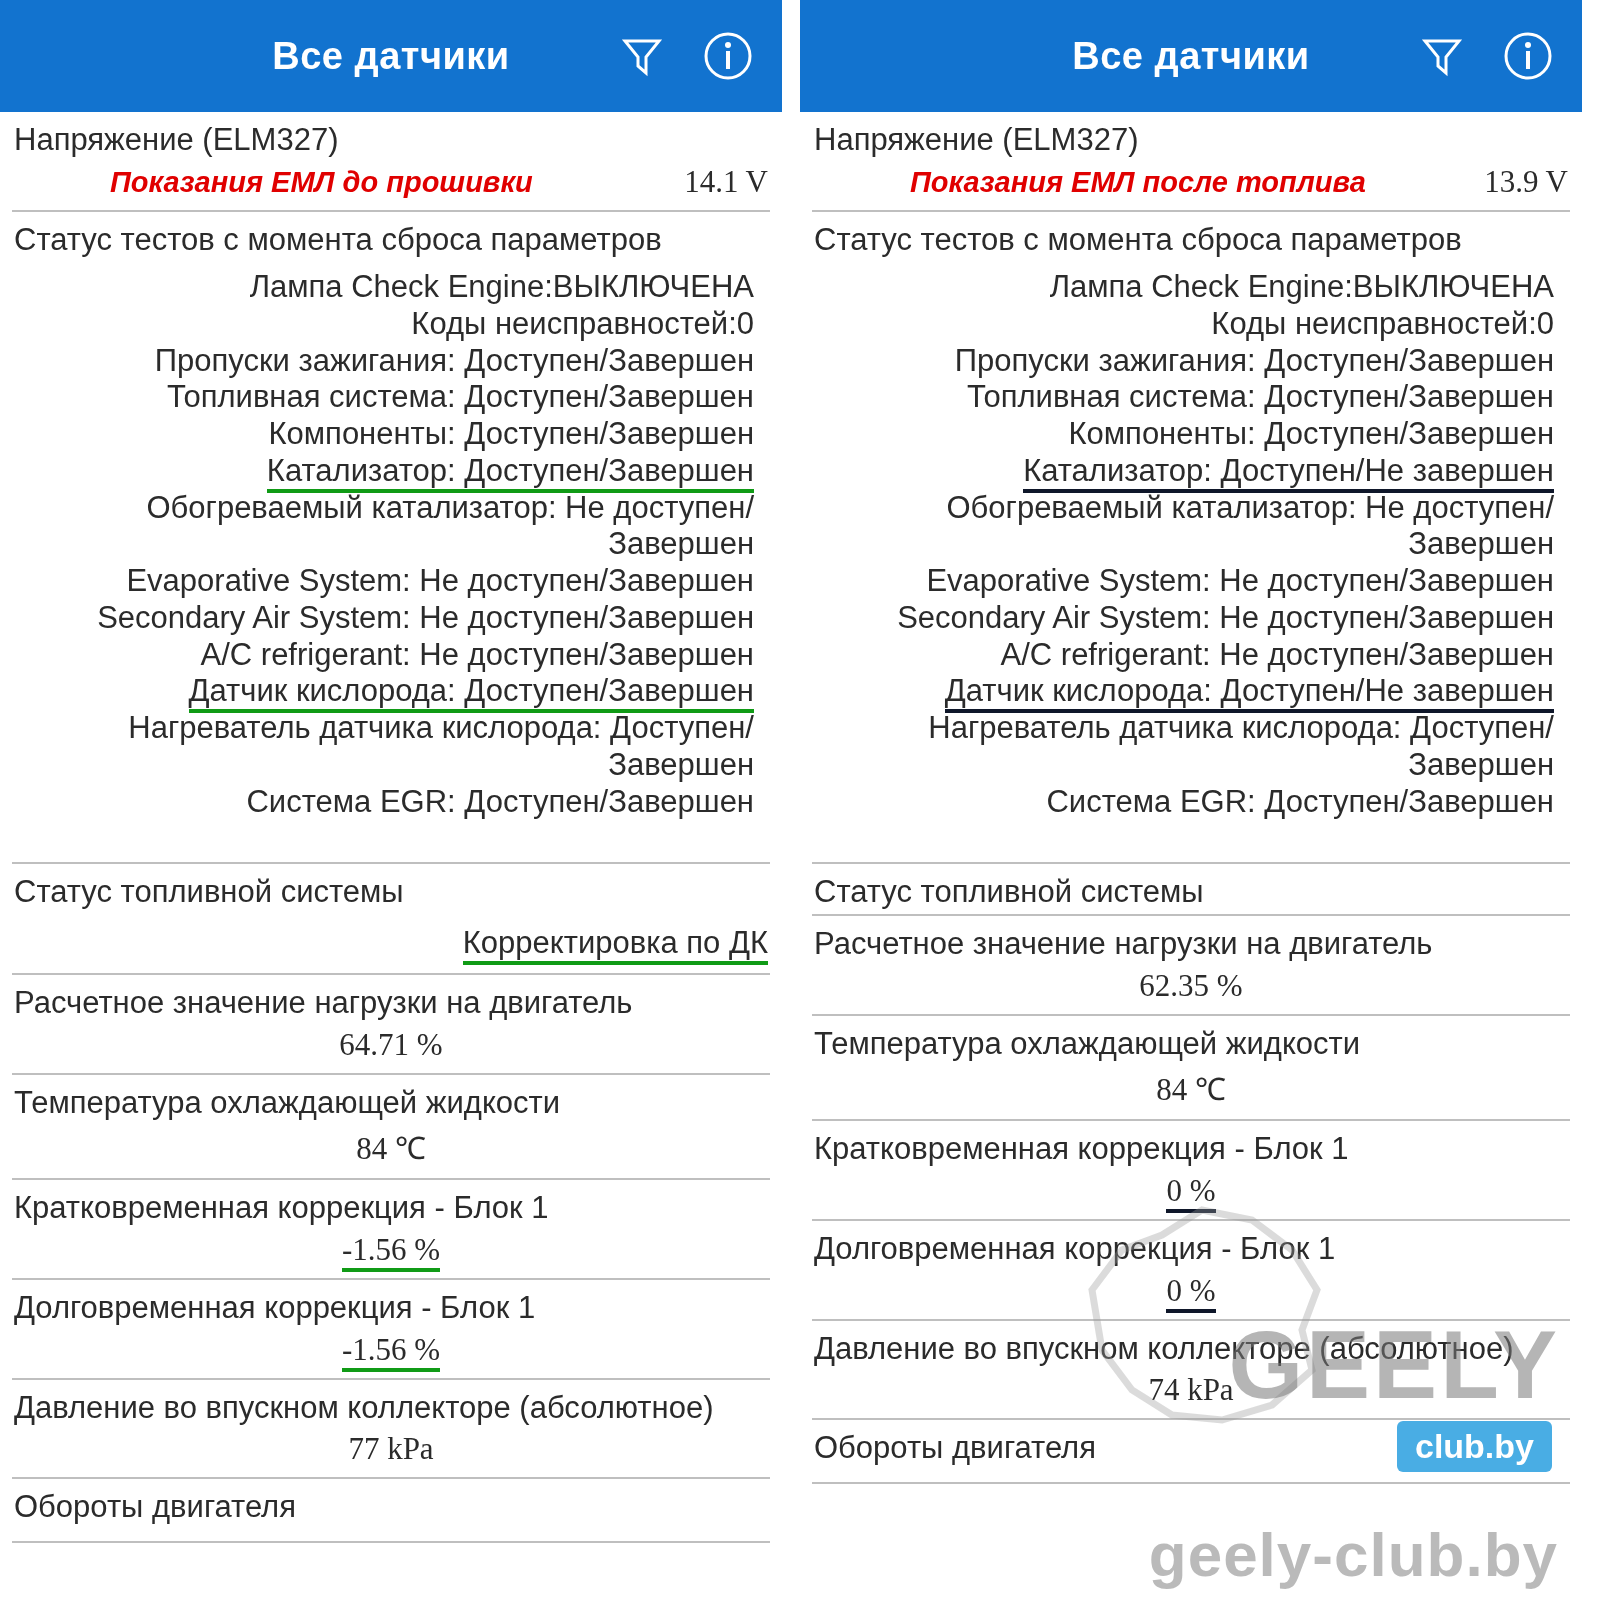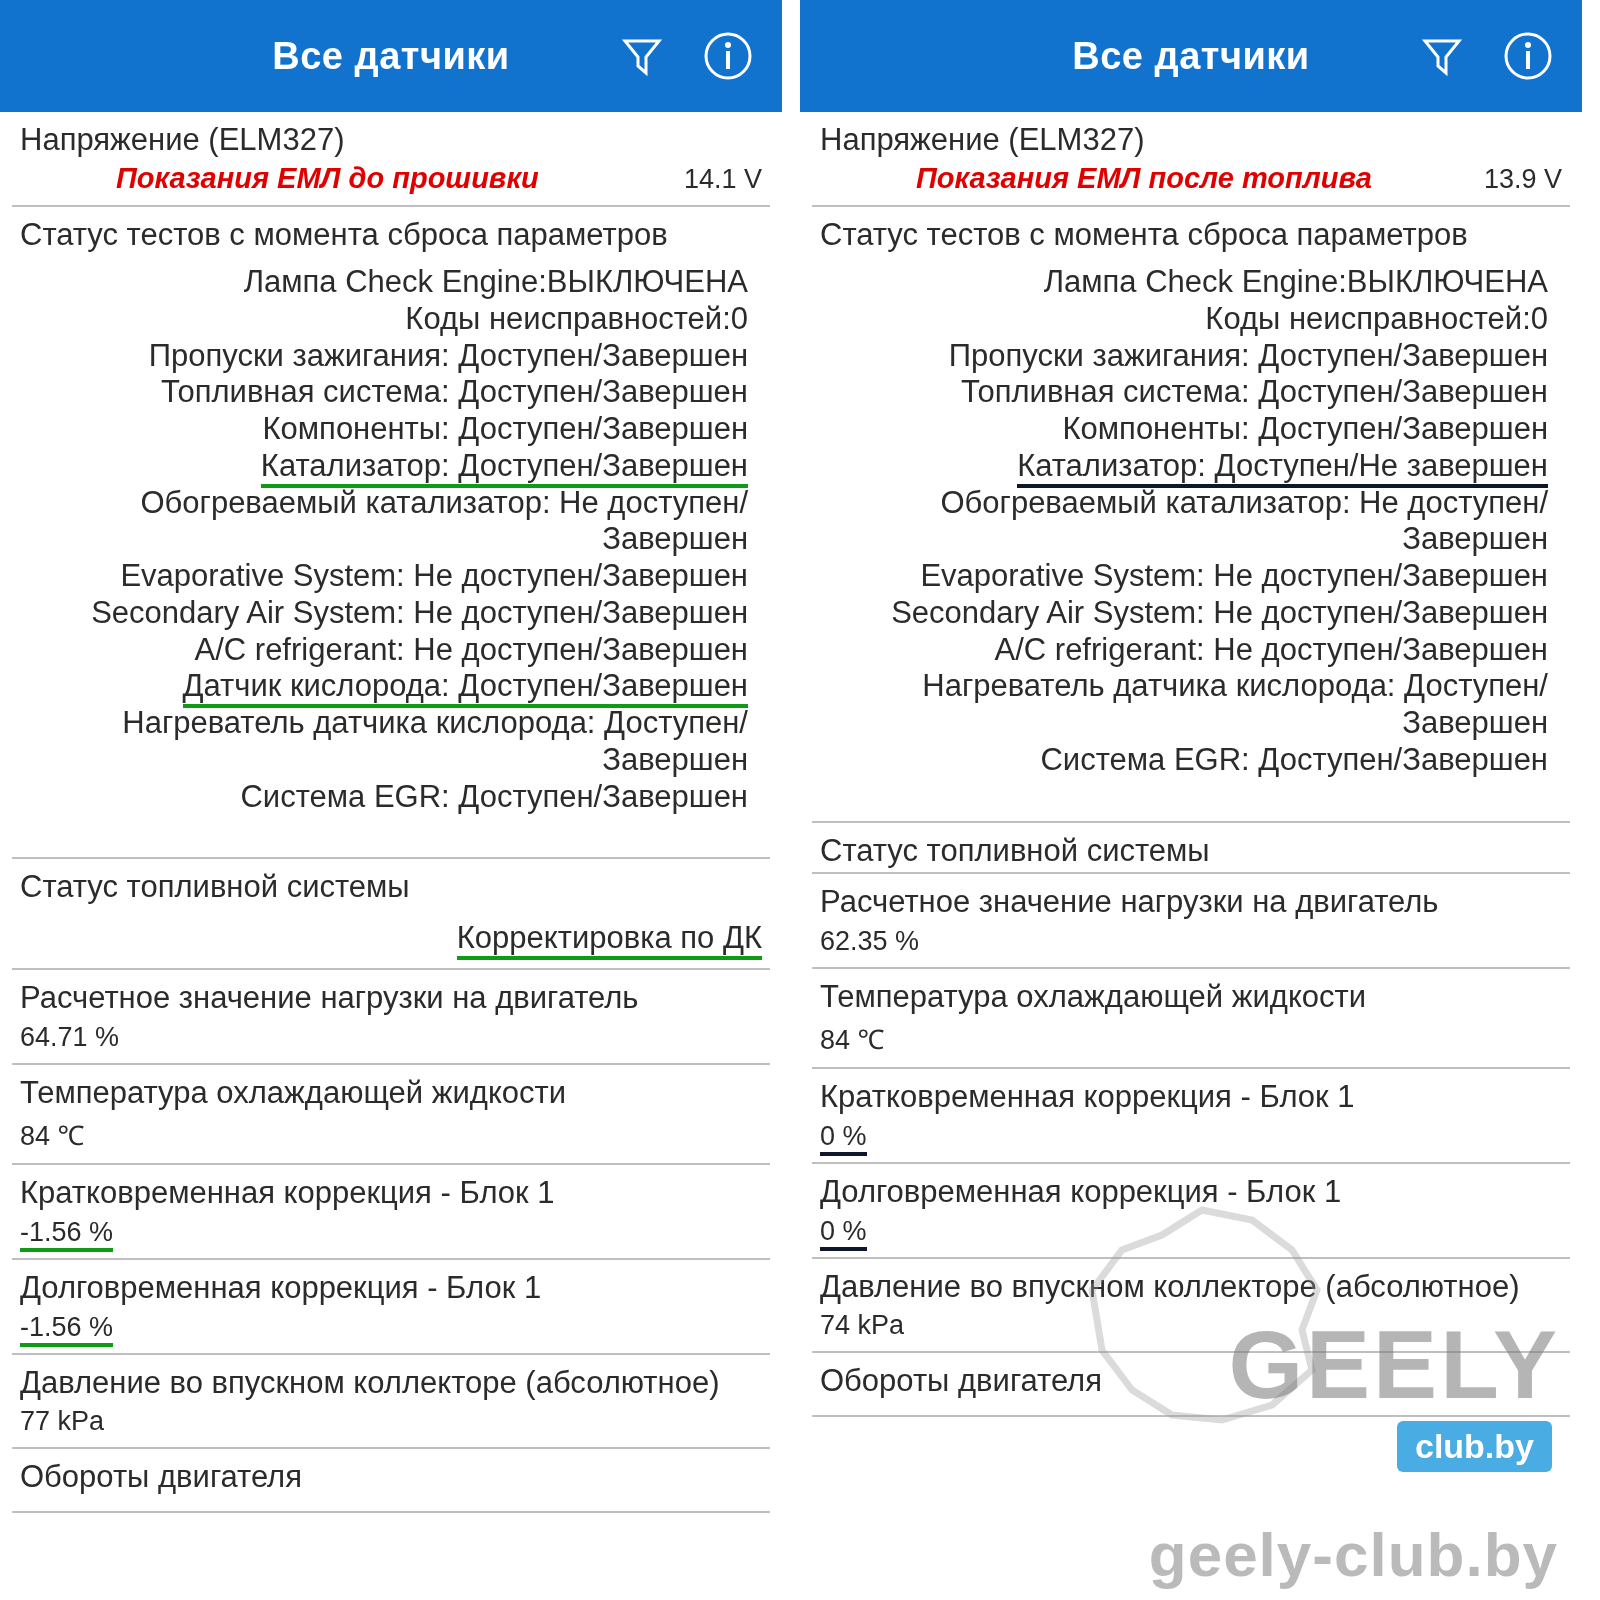--- a/index.html
+++ b/index.html
@@ -60,38 +60,39 @@
     justify-content: center;
   }
   .icon-btn svg { display: block; }
 
   
   .content {
     padding: 0;
   }
   .row {
     position: relative;
-    padding: 0 20px;
+    padding: 0 14px;
   }
   .sep {
     height: 2px;
     background: #bfbfbf;
     margin: 0 12px;
   }
   .label {
     font-size: 31px;
     color: #2b2b2b;
     padding: 10px 0 4px 0;
     line-height: 1.15;
   }
   .value {
-    font-size: 27px;
+    font-size: 31px;
     color: #2b2b2b;
-    text-align: left;
+    text-align: center;
     padding: 2px 0 10px 0;
+    font-family: Liberation Serif, serif;
   }
   .note {
     font-size: 29px;
     color: #e00000;
     font-style: italic;
     font-weight: bold;
     padding-left: 96px;
   }
   .value-row {
     display: flex;
@@ -302,20 +303,21 @@
             <div><span class="">Лампа Check Engine:ВЫКЛЮЧЕНА</span></div>
             <div><span class="">Коды неисправностей:0</span></div>
             <div><span class="">Пропуски зажигания: Доступен/Завершен</span></div>
             <div><span class="">Топливная система: Доступен/Завершен</span></div>
             <div><span class="">Компоненты: Доступен/Завершен</span></div>
             <div><span class="u-red">Катализатор: Доступен/Не завершен</span></div>
             <div><span class="">Обогреваемый катализатор: Не доступен/Завершен</span></div>
             <div><span class="">Evaporative System: Не доступен/Завершен</span></div>
             <div><span class="">Secondary Air System: Не доступен/Завершен</span></div>
             <div><span class="">A/C refrigerant: Не доступен/Завершен</span></div>
+            <div><span class="u-red">Датчик кислорода: Доступен/Не завершен</span></div>
             <div><span class="">Нагреватель датчика кислорода: Доступен/</span></div>
             <div><span class="">Завершен</span></div>
             <div><span class="">Система EGR: Доступен/Завершен</span></div>
           </div>
       </div>
       <div class="big-gap"></div>
       <div class="sep"></div>
 
       <div class="row">
         <div class="label">Статус топливной системы</div>

